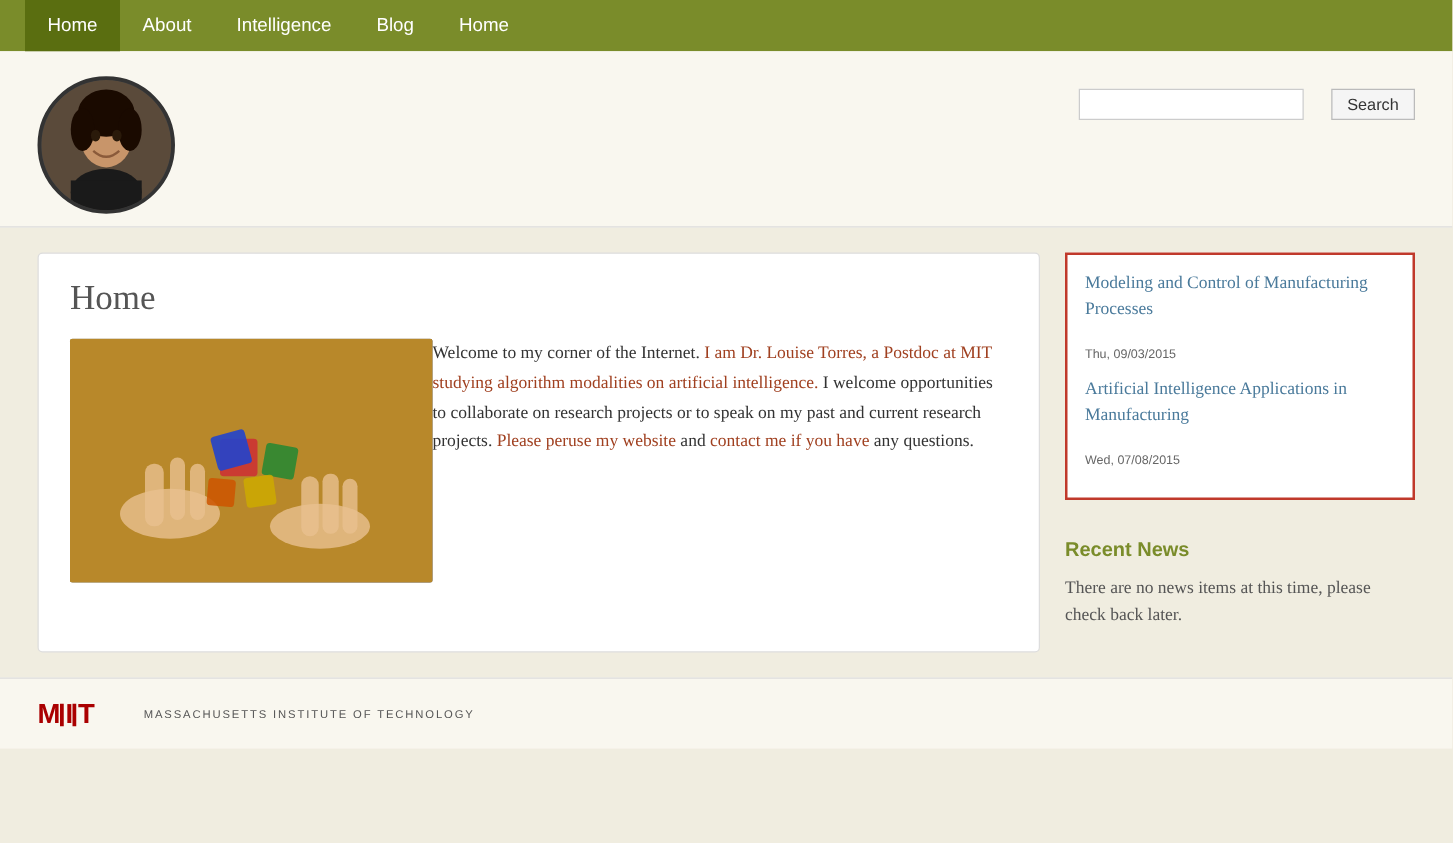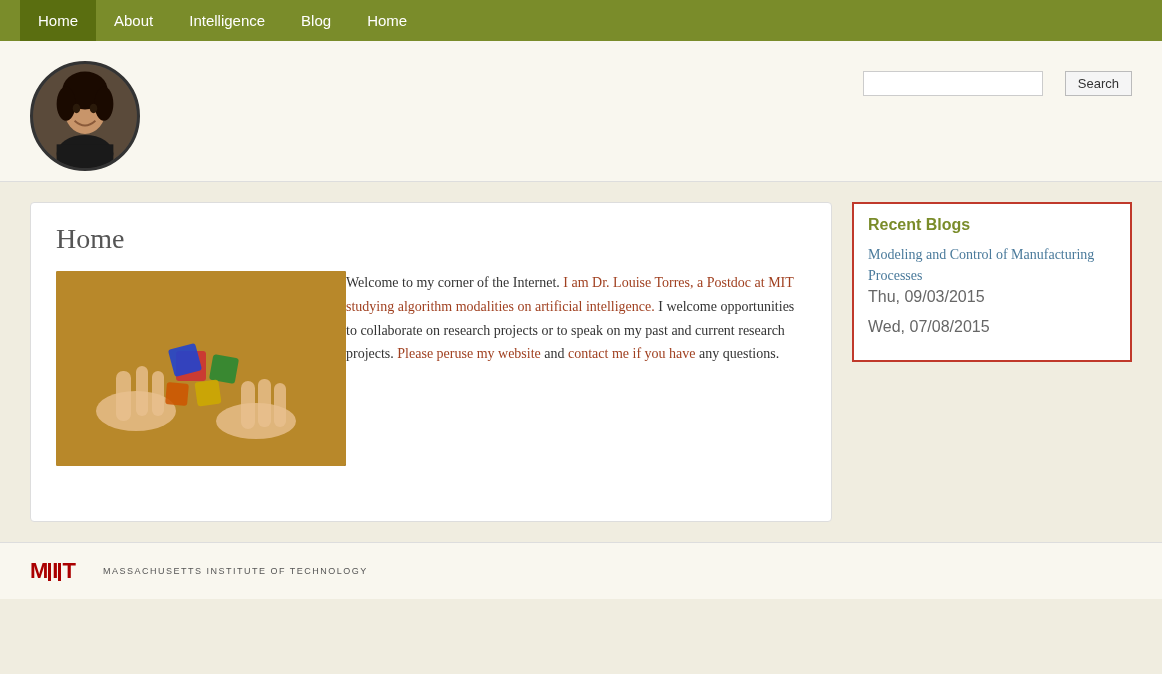--- a/index.html
+++ b/index.html
@@ -158,44 +158,44 @@
       color: #a04020;
       font-size: 14px;
       text-decoration: none;
       line-height: 1.5;
       display: block;
       cursor: pointer;
     }
     .blog-link span { color: #4a7a9b; }
     .blog-date {
       color: #666;
-      font-size: 16px;
-      font-family: Arial, sans-serif;
-      margin-top: 2px;
+      font-size: 10px;
+      font-family: Arial, sans-serif;
+      margin-top: 20px;
     }
     .news-section { padding: 12px 0 0 0; }
     .news-text {
       color: #555;
       font-size: 14px;
       line-height: 1.6;
     }
 
     
     footer {
       background: #f9f7ef;
       border-top: 1px solid #ddd;
       padding: 15px 30px;
       display: flex;
       align-items: center;
       gap: 10px;
     }
     .mit-logo {
       display: flex;
       align-items: center;
-      gap: 0;
+      gap: 12px;
     }
     .mit-letters {
       font-size: 22px;
       font-weight: bold;
       color: #a00;
       font-family: Arial, sans-serif;
       letter-spacing: -1px;
     }
     .mit-letters .bar { display: inline-block; width: 3px; background: #a00; margin: 0 1px; vertical-align: middle; height: 18px; }
     .mit-subtitle {
@@ -281,32 +281,38 @@
         <p>
           <span>Welcome to my corner of the Internet. </span><span class="link">I am Dr. Louise Torres, a Postdoc at MIT studying algorithm modalities on artificial intelligence.</span><span> I welcome opportunities to collaborate on research projects or to speak on my past and current research projects. </span><span class="link">Please peruse my website</span><span> and </span><span class="link">contact me if you have</span><span> any questions.</span>
         </p>
       </div>
     </div>
   </div>
 
   <div class="sidebar">
 
     <div class="sidebar-box">
-      <div class="sidebar-section-title">Recent Blogs</div>
       <div class="blog-item">
         <a class="blog-link">
           <span>Modeling and Control of Manufacturing</span><span> Processes</span>
         </a>
         <div class="blog-date">Thu, 09/03/2015</div>
       </div>
       <div class="blog-item">
+        <a class="blog-link">
+          <span>Artificial </span><span class="link-blue">Intelligence</span><span> Applications in Manufacturing</span>
+        </a>
         <div class="blog-date">Wed, 07/08/2015</div>
       </div>
     </div>
 
+    <div class="news-section">
+      <div class="sidebar-section-title">Recent News</div>
+      <p class="news-text">There are no news items at this time, please check back later.</p>
+    </div>
   </div>
 </div>
 
 <footer>
   <div class="mit-logo">
     <div class="mit-letters">
       M<span class="bar"></span>I<span class="bar"></span>T
     </div>
     <span class="mit-subtitle">Massachusetts Institute of Technology</span>
   </div>

